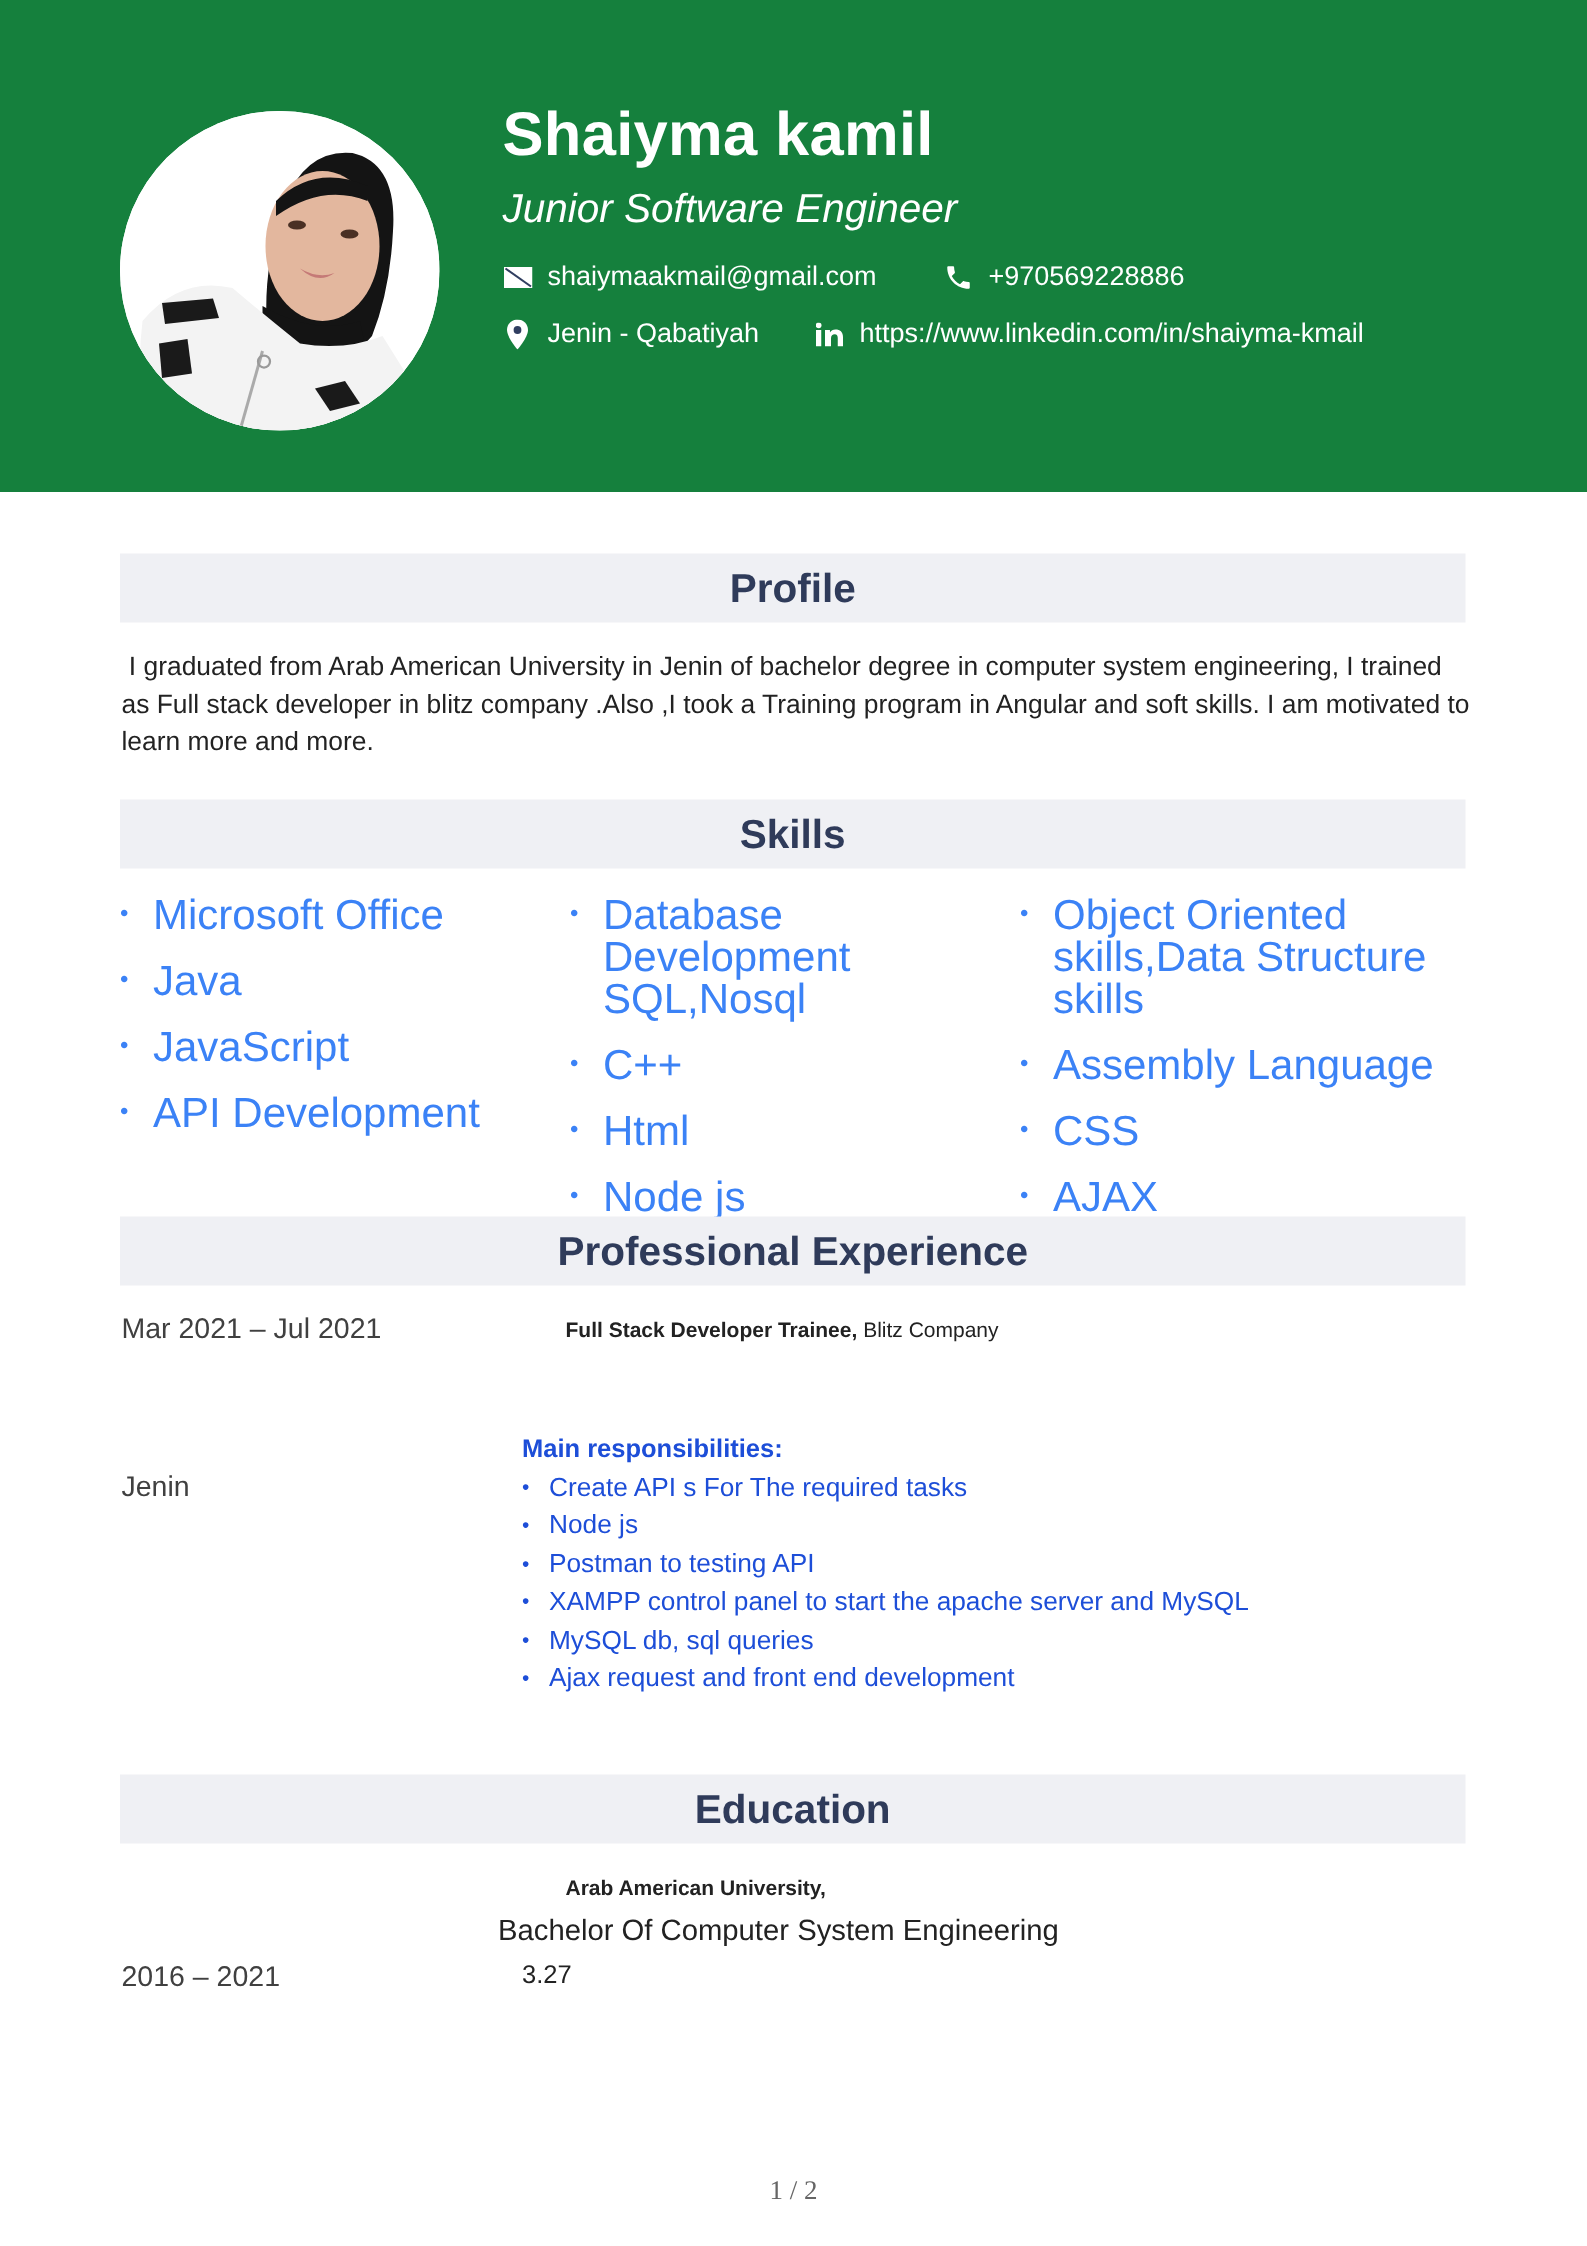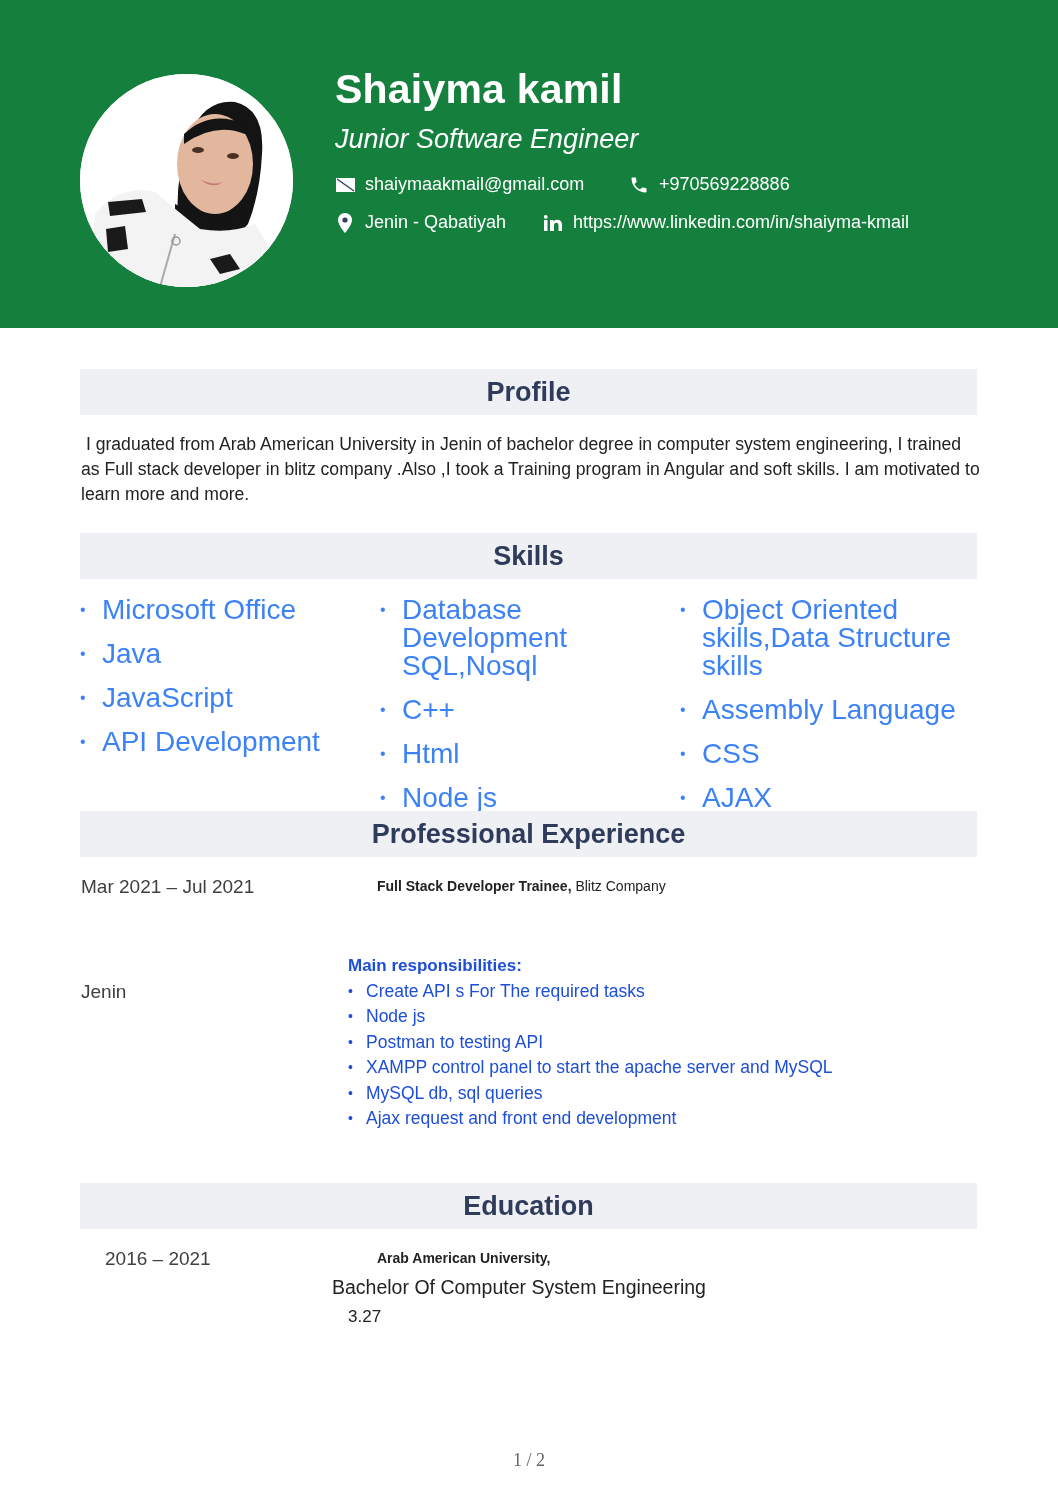--- a/index.html
+++ b/index.html
@@ -203,20 +203,20 @@
     <li>Postman to testing API</li>
     <li>XAMPP control panel to start the apache server and MySQL</li>
     <li>MySQL db, sql queries</li>
     <li>Ajax request and front end development</li>
   </ul>
 </div>
 
 <div class="section-bar" style="top:1183px;">
   <span>Education</span>
 </div>
-<div class="edu-date" style="top:1244px;margin-left:24px;">2016 – 2021</div>
+<div class="edu-date" style="top:1304px;">2016 – 2021</div>
 <div class="edu-title" style="top:1244px;">
   <b>Arab American University,</b>
 </div>
 <div class="edu-degree">Bachelor Of Computer System Engineering</div>
 <div class="edu-gpa">3.27</div>
 
 <div class="page-num">1 / 2</div>
 
 </body></html>

